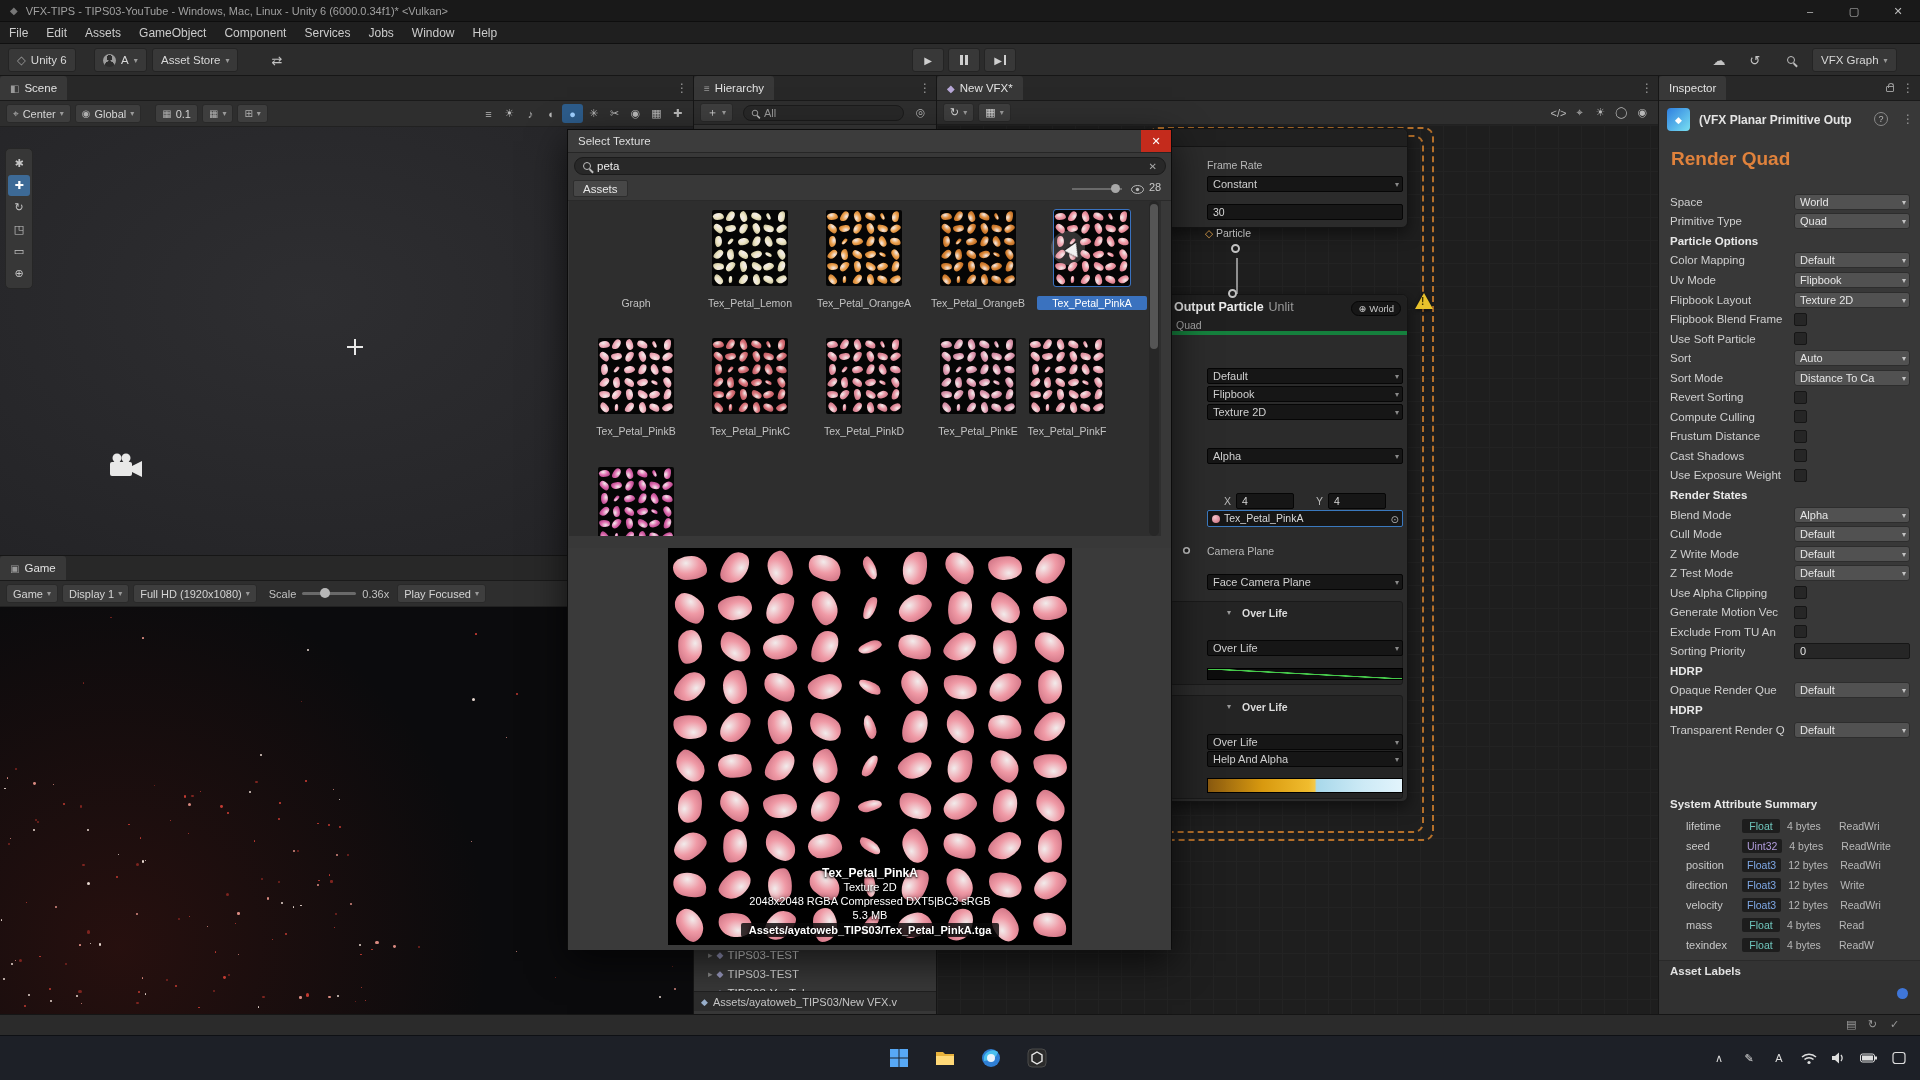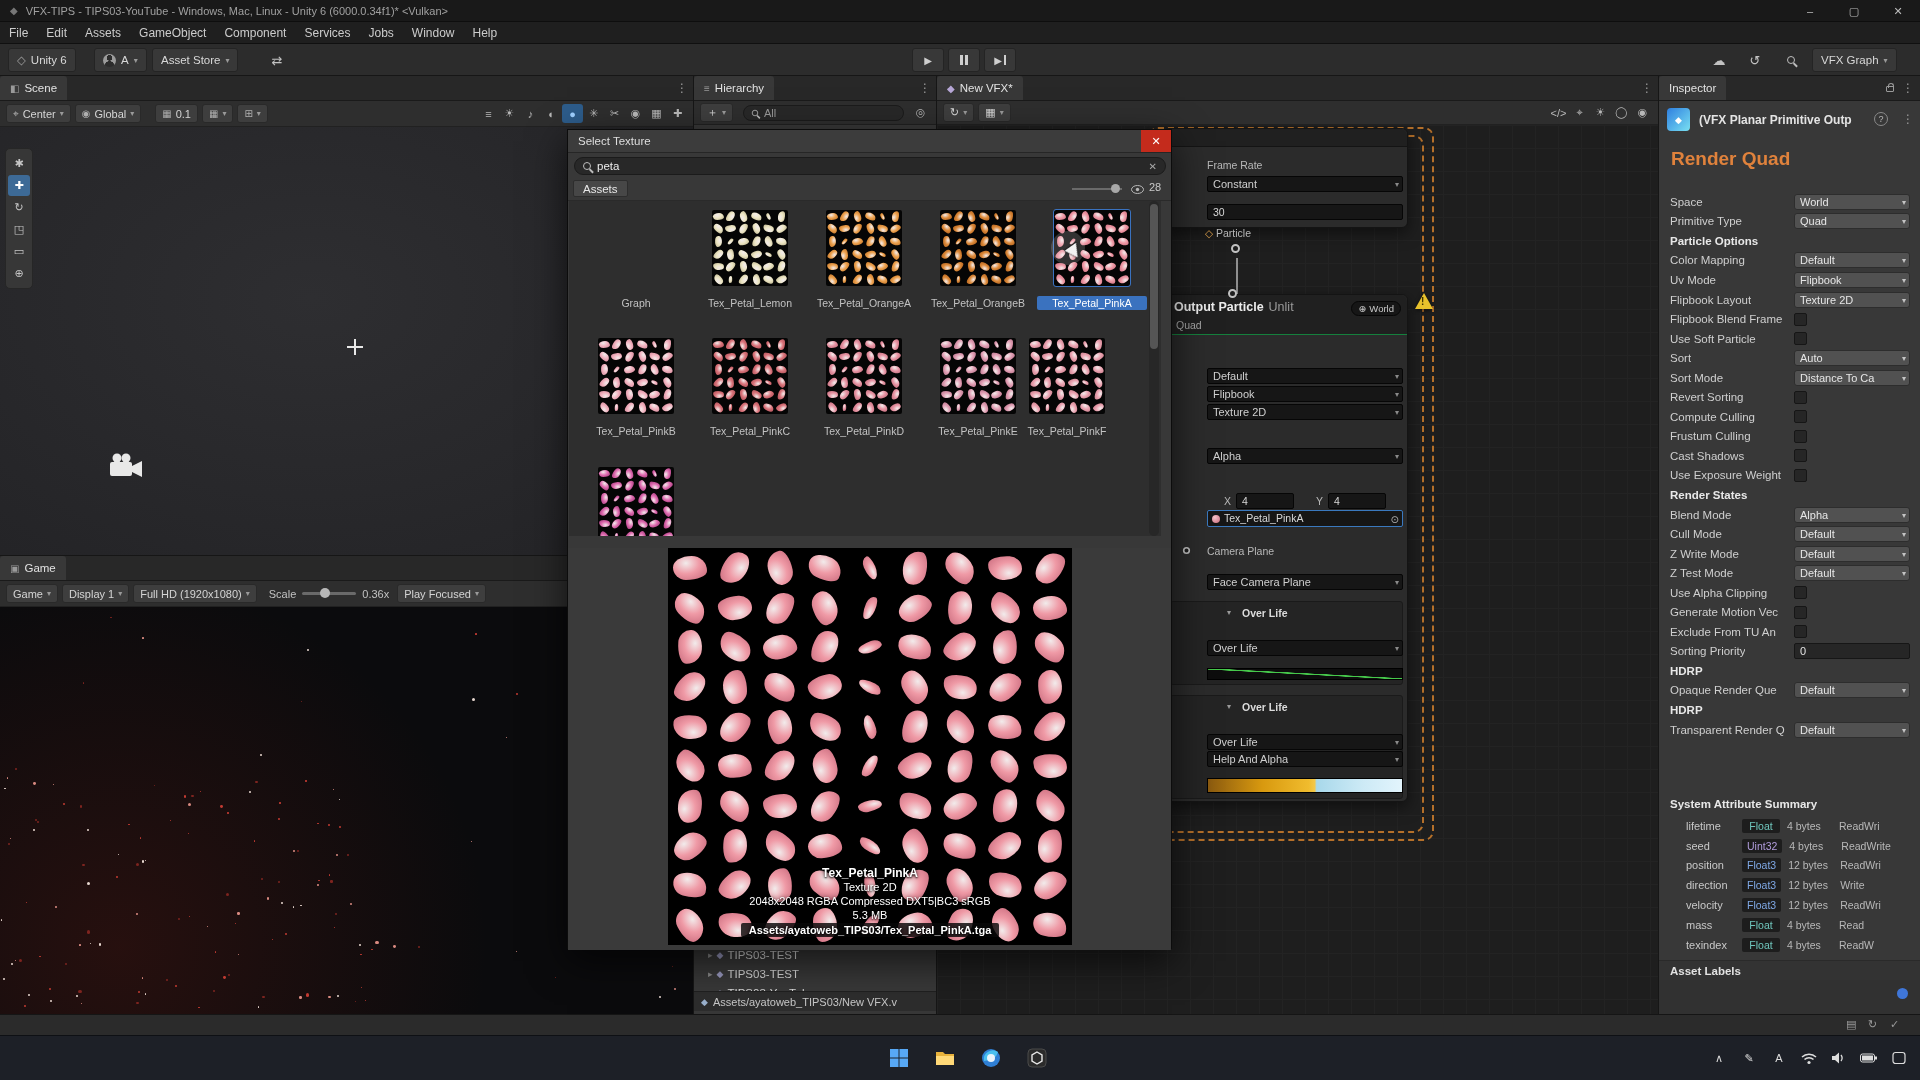--- a/index.html
+++ b/index.html
@@ -65,21 +65,21 @@
 .hrow{height:19px;display:flex;align-items:center;gap:4px;padding-left:14px;font-size:11.5px;color:#d8d8d8;white-space:nowrap}
 .hexp{color:#8a8a8a;font-size:9px}
 .hico{color:#9a9ac0;font-size:9px}
 .hstatus{position:absolute;left:0;right:0;top:915px;height:20px;background:#2d2d2d;border-top:1px solid #1f1f1f;display:flex;align-items:center;gap:5px;padding:0 7px;font-size:11px;color:#c6c6c6;white-space:nowrap;overflow:hidden}
 
 
 #graph{position:absolute;left:0;top:49px;width:722px;height:889px;overflow:hidden;background-color:#1e1e1e;background-image:linear-gradient(#232323 1px,transparent 1px),linear-gradient(90deg,#232323 1px,transparent 1px),linear-gradient(#292929 1px,transparent 1px),linear-gradient(90deg,#292929 1px,transparent 1px);background-size:23px 23px,23px 23px,115px 115px,115px 115px}
 .sysrect{position:absolute;border:2px dashed #b5702a;border-radius:10px}
 .gnode{position:absolute;background:#2b2b2b;border:1px solid #141414;border-radius:6px;box-shadow:0 5px 16px rgba(0,0,0,.5)}
 .bhead{position:absolute;left:0;top:0;right:0;height:18px;background:#202020;border-bottom:1px solid #141414;border-radius:6px 6px 0 0}
-.nhead{position:absolute;left:0;top:0;right:0;height:40px;background:#202020;border-bottom:1px solid #15803d;border-radius:6px 6px 0 0}
+.nhead{position:absolute;left:0;top:0;right:0;height:40px;background:#202020;border-bottom:4px solid #15803d;border-radius:6px 6px 0 0}
 .ntitle{position:absolute;left:10px;top:5px;font-size:12.5px;font-weight:bold;color:#ececec;white-space:nowrap}
 .ntitle .variant{font-weight:normal;color:#9a9a9a;margin-left:5px}
 .nsub{position:absolute;left:12px;top:24px;font-size:10.5px;color:#a8a8a8}
 .nbadge{position:absolute;right:6px;top:6px;height:15px;background:#161616;border:1px solid #060606;border-radius:8px;color:#c8c8c8;font-size:9.5px;display:flex;align-items:center;gap:3px;padding:0 6px}
 .glabel{position:absolute;font-size:10.5px;color:#b8b8b8;white-space:nowrap}
 .gdd{position:absolute;height:16px;background:#161616;border:1px solid #060606;border-radius:2px;color:#cfcfcf;font-size:11px;line-height:14px;padding:0 14px 0 5px;overflow:hidden;white-space:nowrap}
 .gdd:after{content:"▾";position:absolute;right:3px;top:1px;font-size:8px;color:#8a8a8a}
 .gfield{position:absolute;height:16px;background:#161616;border:1px solid #060606;border-radius:2px;color:#d8d8d8;font-size:10.5px;line-height:14px;padding:0 5px;white-space:nowrap}
 .objfield{position:absolute;height:17px;background:#161616;border:1px solid #3a79bf;border-radius:2px;color:#d8d8d8;font-size:10.5px;line-height:15px;padding:0 16px 0 16px;overflow:hidden;white-space:nowrap}
 .objswatch{position:absolute;left:4px;top:4px;width:8px;height:8px;border-radius:50%;background:radial-gradient(circle at 35% 30%,#f4c3ca,#c96a7c)}
@@ -637,21 +637,21 @@
         </div>
         <div class="irow">
           <div class="ilabel">Revert Sorting</div>
           <div class="chk"></div>
         </div>
         <div class="irow">
           <div class="ilabel">Compute Culling</div>
           <div class="chk"></div>
         </div>
         <div class="irow">
-          <div class="ilabel">Frustum Culling</div>
+          <div class="ilabel">Frustum Distance</div>
           <div class="chk"></div>
         </div>
         <div class="irow">
           <div class="ilabel">Cast Shadows</div>
           <div class="chk"></div>
         </div>
         <div class="irow">
           <div class="ilabel">Use Exposure Weight</div>
           <div class="chk"></div>
         </div>

